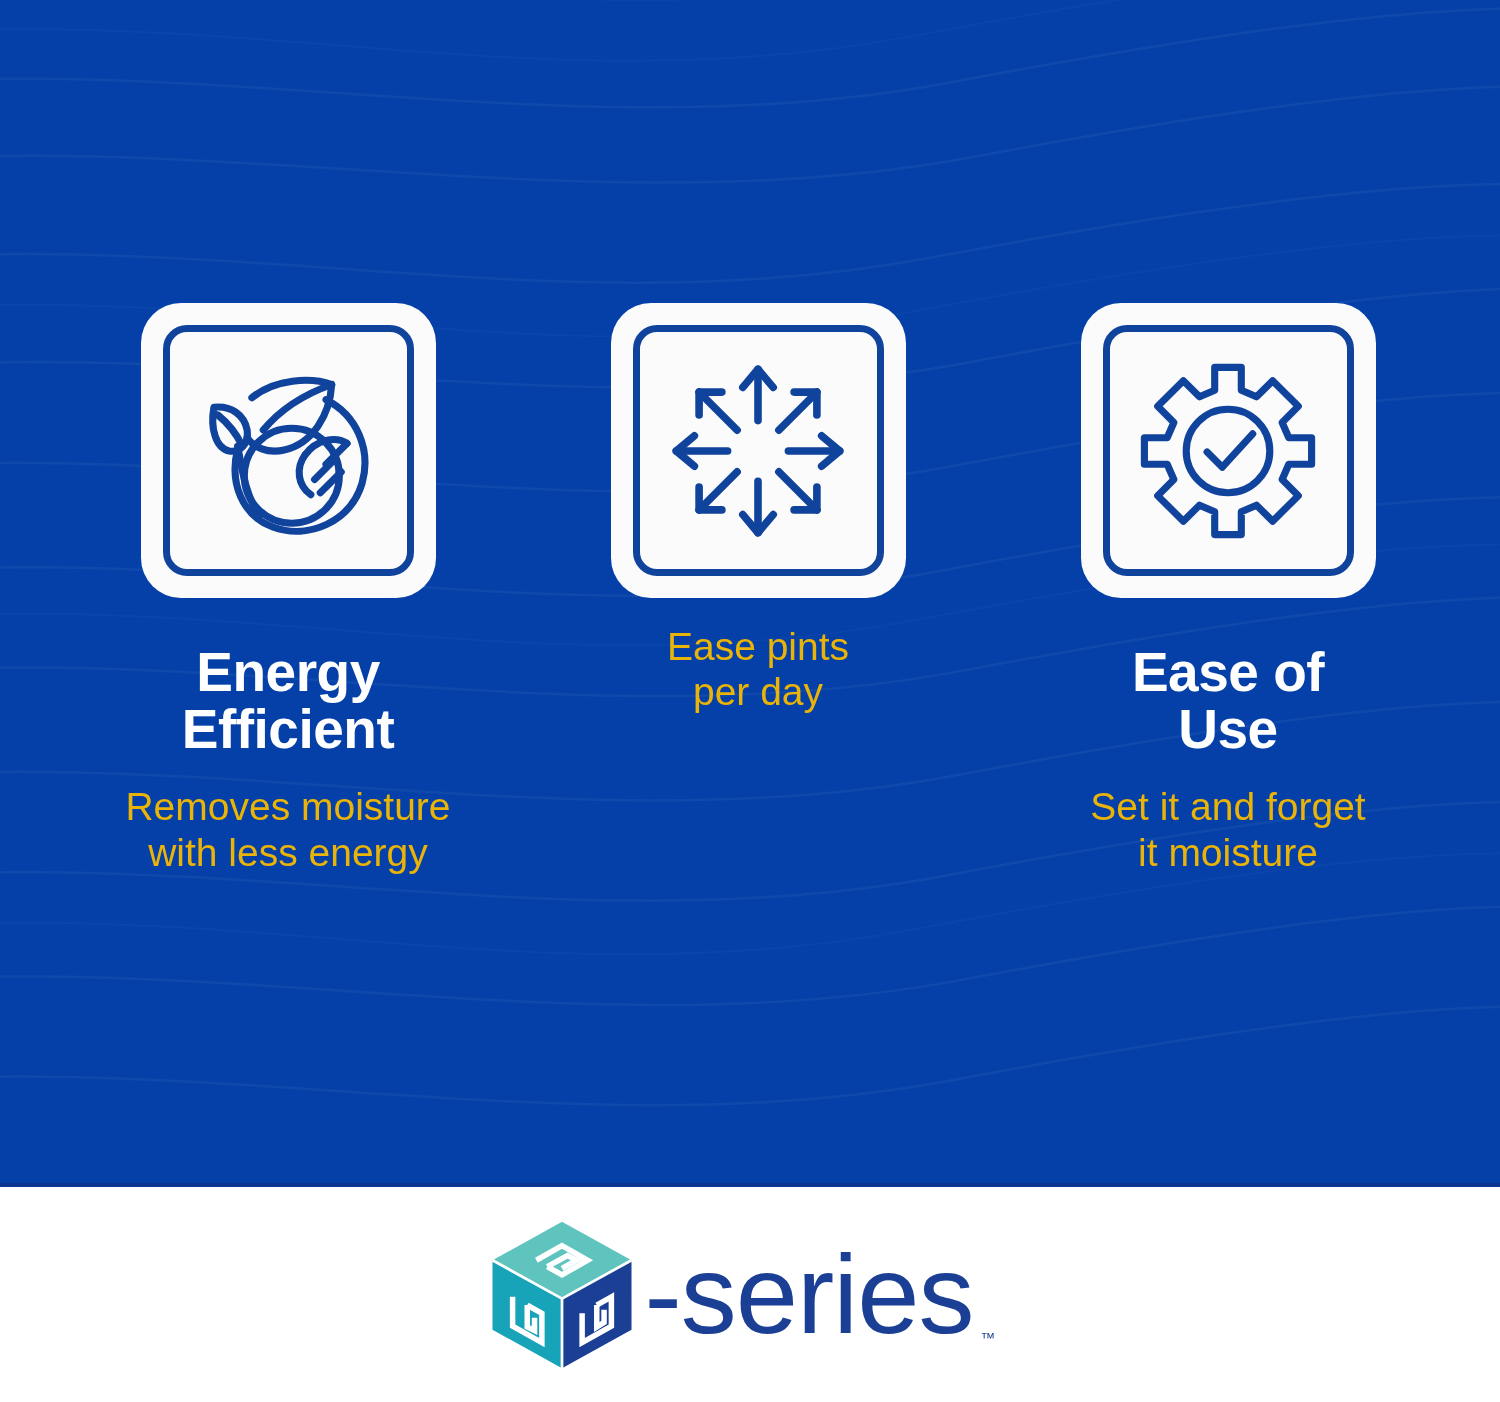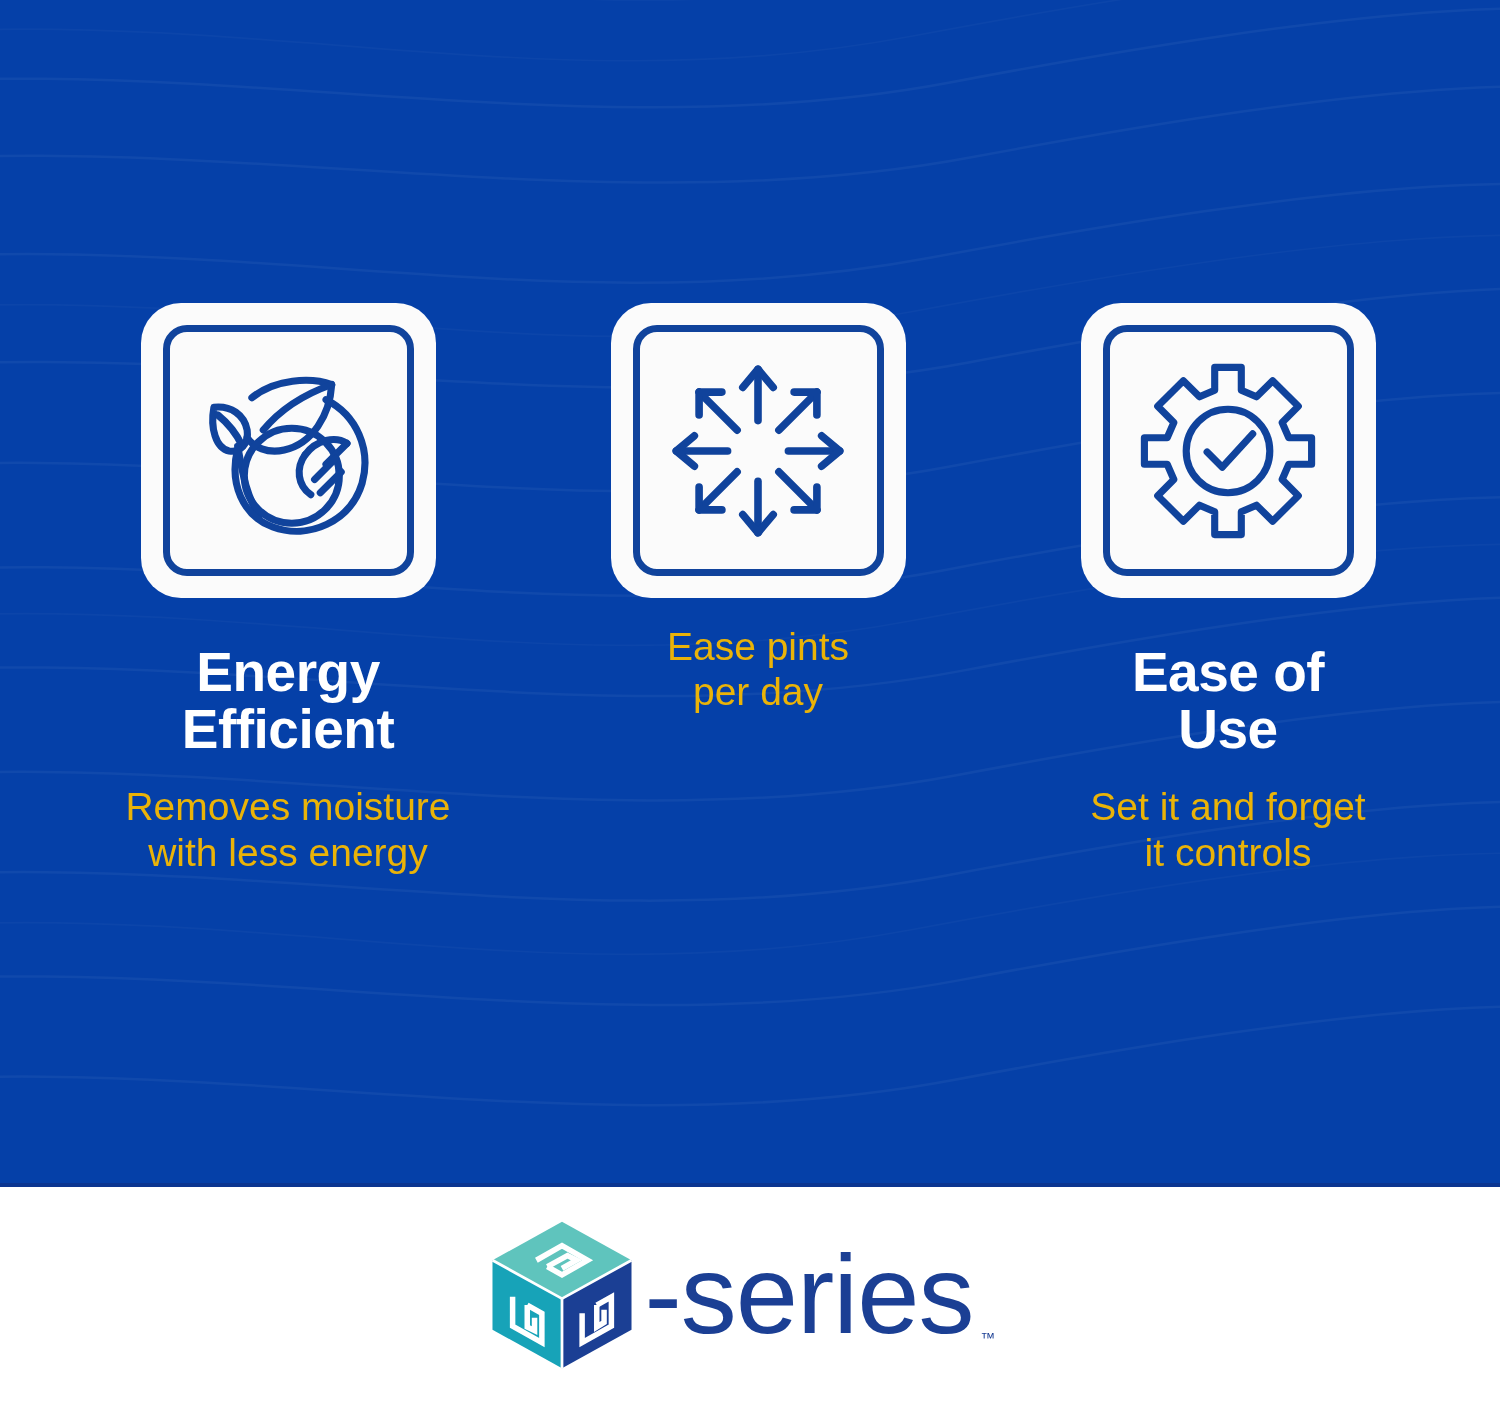--- a/index.html
+++ b/index.html
@@ -268,21 +268,21 @@
 
               <circle cx="100" cy="100" r="44"></circle>
 
               <path d="M78 101 L 94 117 L 126 82"></path>
             </g>
           </svg>
         </div>
         <div class="headline">Ease of
 Use</div>
         <div class="subtext">Set it and forget
-it controls</div>
+it moisture</div>
       </div>
 
     </div>
   </div>
 
   <div class="logo-band">
     <div class="logo-lockup">
 
       <svg class="logo-mark" viewBox="0 0 160 164">
 

